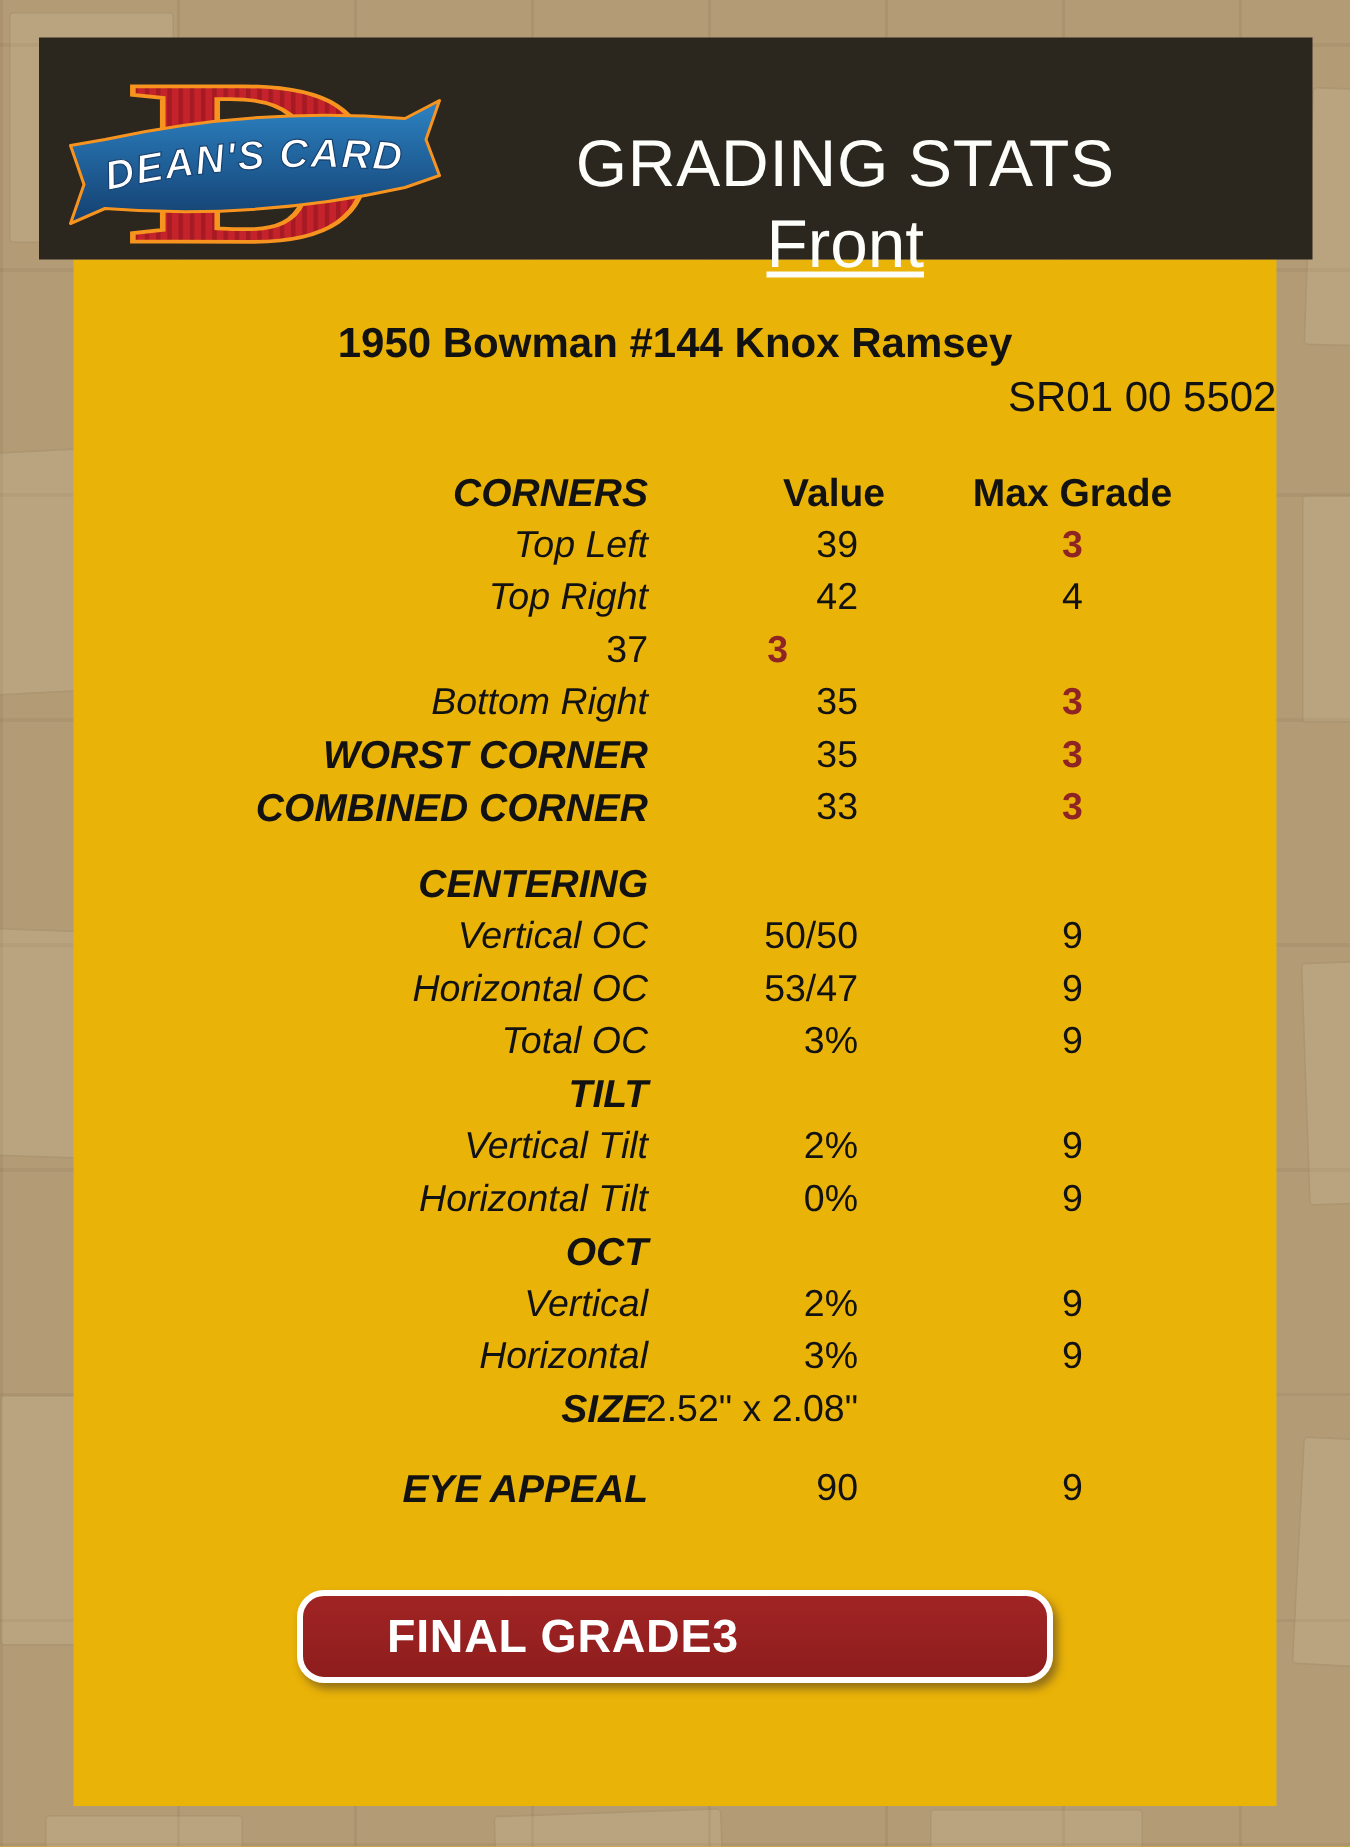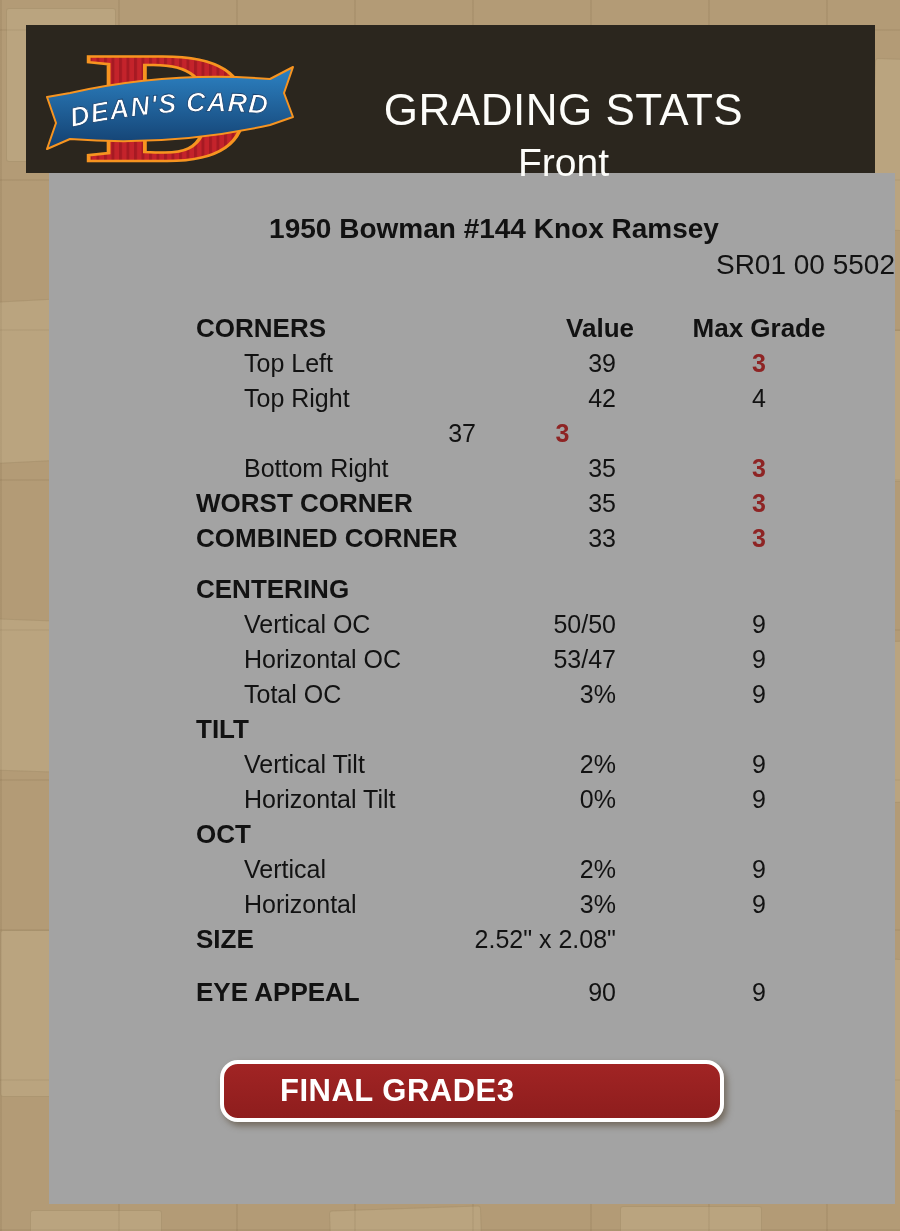--- a/index.html
+++ b/index.html
@@ -25,33 +25,33 @@
     background:#2b261e; z-index:2;
   }
   .logo { position:absolute; left:18px; top:6px; width:252px; height:140px; cursor:pointer; }
   .header-titles {
     position:absolute; left:270px; right:44px; top:0; height:192px; box-sizing:border-box;
     padding-top:26px;
     display:flex; flex-direction:column; justify-content:center; align-items:center;
     color:#fdfdfa;
   }
   .grading-title { font-size:44px; line-height:50px; letter-spacing:0.5px; }
-  .front-subtitle { font-size:39px; line-height:40px; margin-top:8px; }
+  .front-subtitle { font-size:45px; line-height:40px; margin-top:8px;text-decoration:underline; }
   .panel {
     position:absolute; left:49px; top:173px; width:802px; height:1031px;
-    background:#a3a3a3; z-index:1;padding-left:44px;
+    background:#eab308; z-index:1;
   }
   .card-title { margin-top:38px; text-align:center; font-size:28px; line-height:36px; font-weight:bold; color:#121212; }
   .card-serial { text-align:right; font-size:28px; line-height:36px; color:#121212; }
   .gtable { margin:28px 0 0 103px; width:676px; color:#121212; }
   .row {
     display:grid; grid-template-columns:280px 140px 253px;
     height:35px; align-items:center; font-size:25px; white-space:nowrap;
   }
-  .cell-label { text-align:left; }
+  .cell-label { text-align:right;font-style:italic; }
   .row.indent .cell-label { padding-left:48px; }
   .row.bold .cell-label { font-weight:bold; font-size:26px; }
   .cell-value { display:flex; justify-content:flex-end; }
   .cell-max { text-align:center; padding-left:33px; }
   .row.head { font-weight:bold; font-size:26px; }
   .row.head .cell-value { position:relative; left:18px; }
   .row.head .cell-max { position:relative; left:0; }
   .red { color:#8e2424; font-weight:bold; }
   .gap16 { height:16px; } .gap18 { height:18px; }
   .final-grade {

